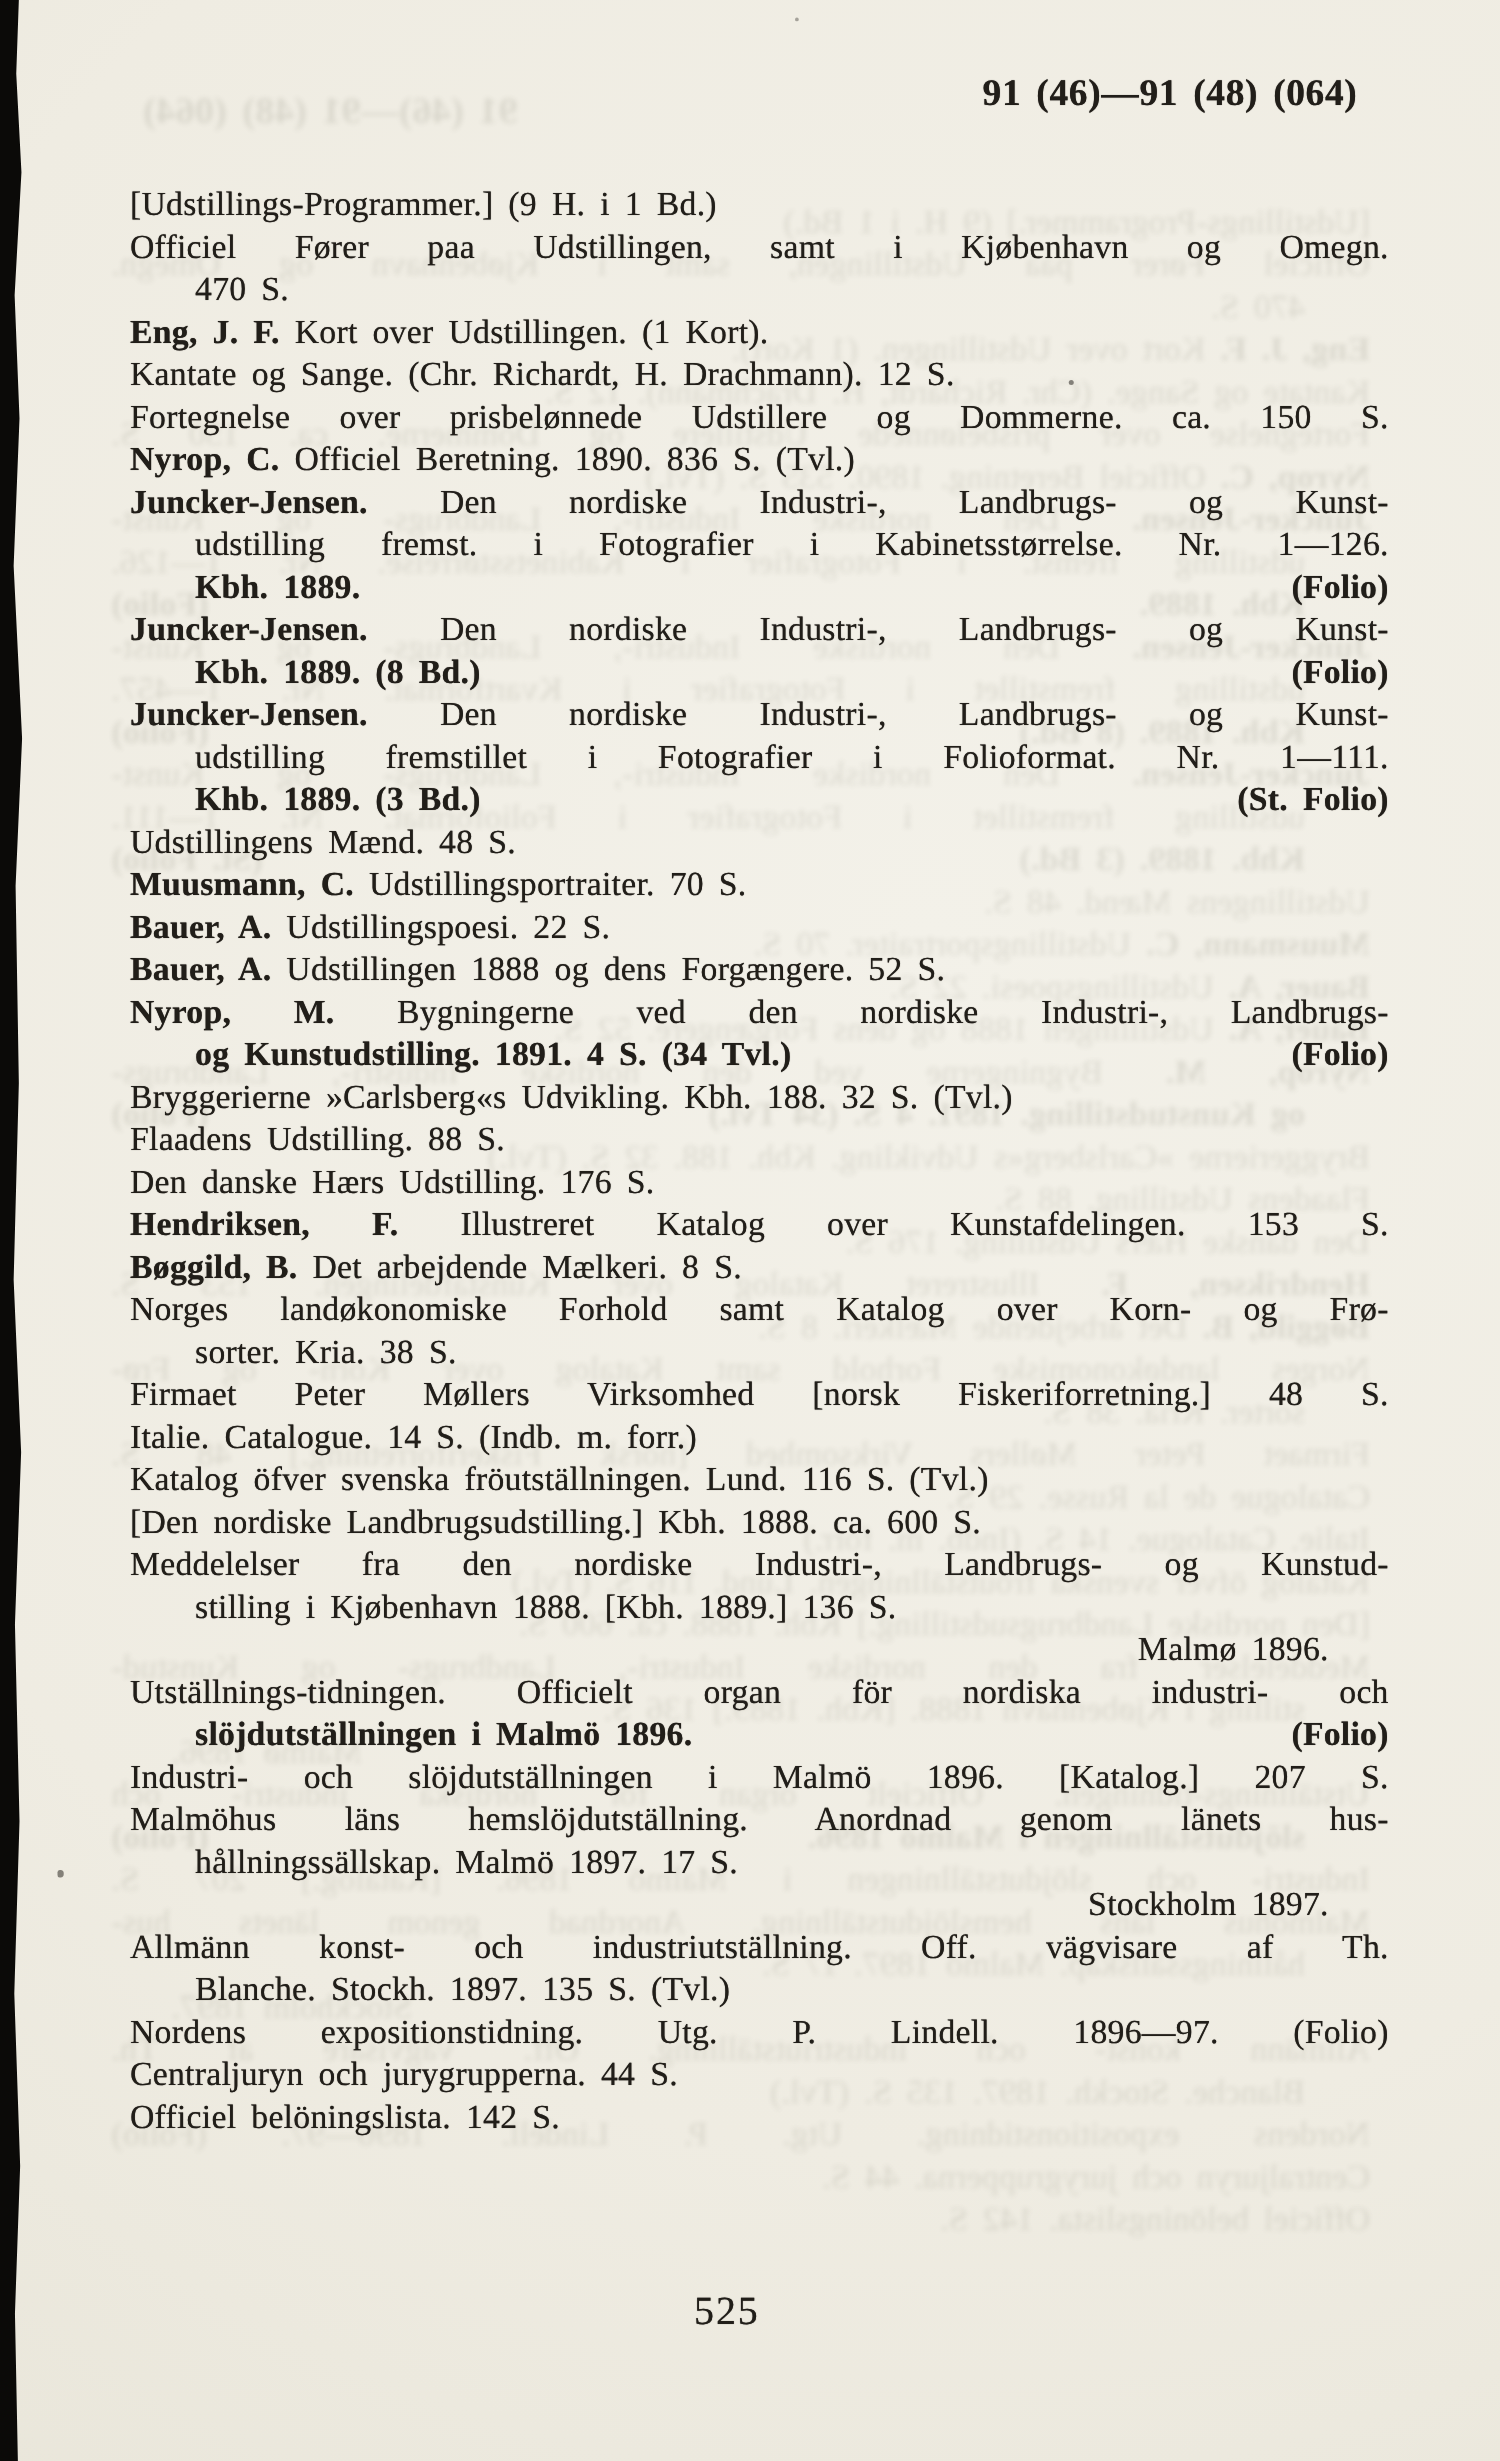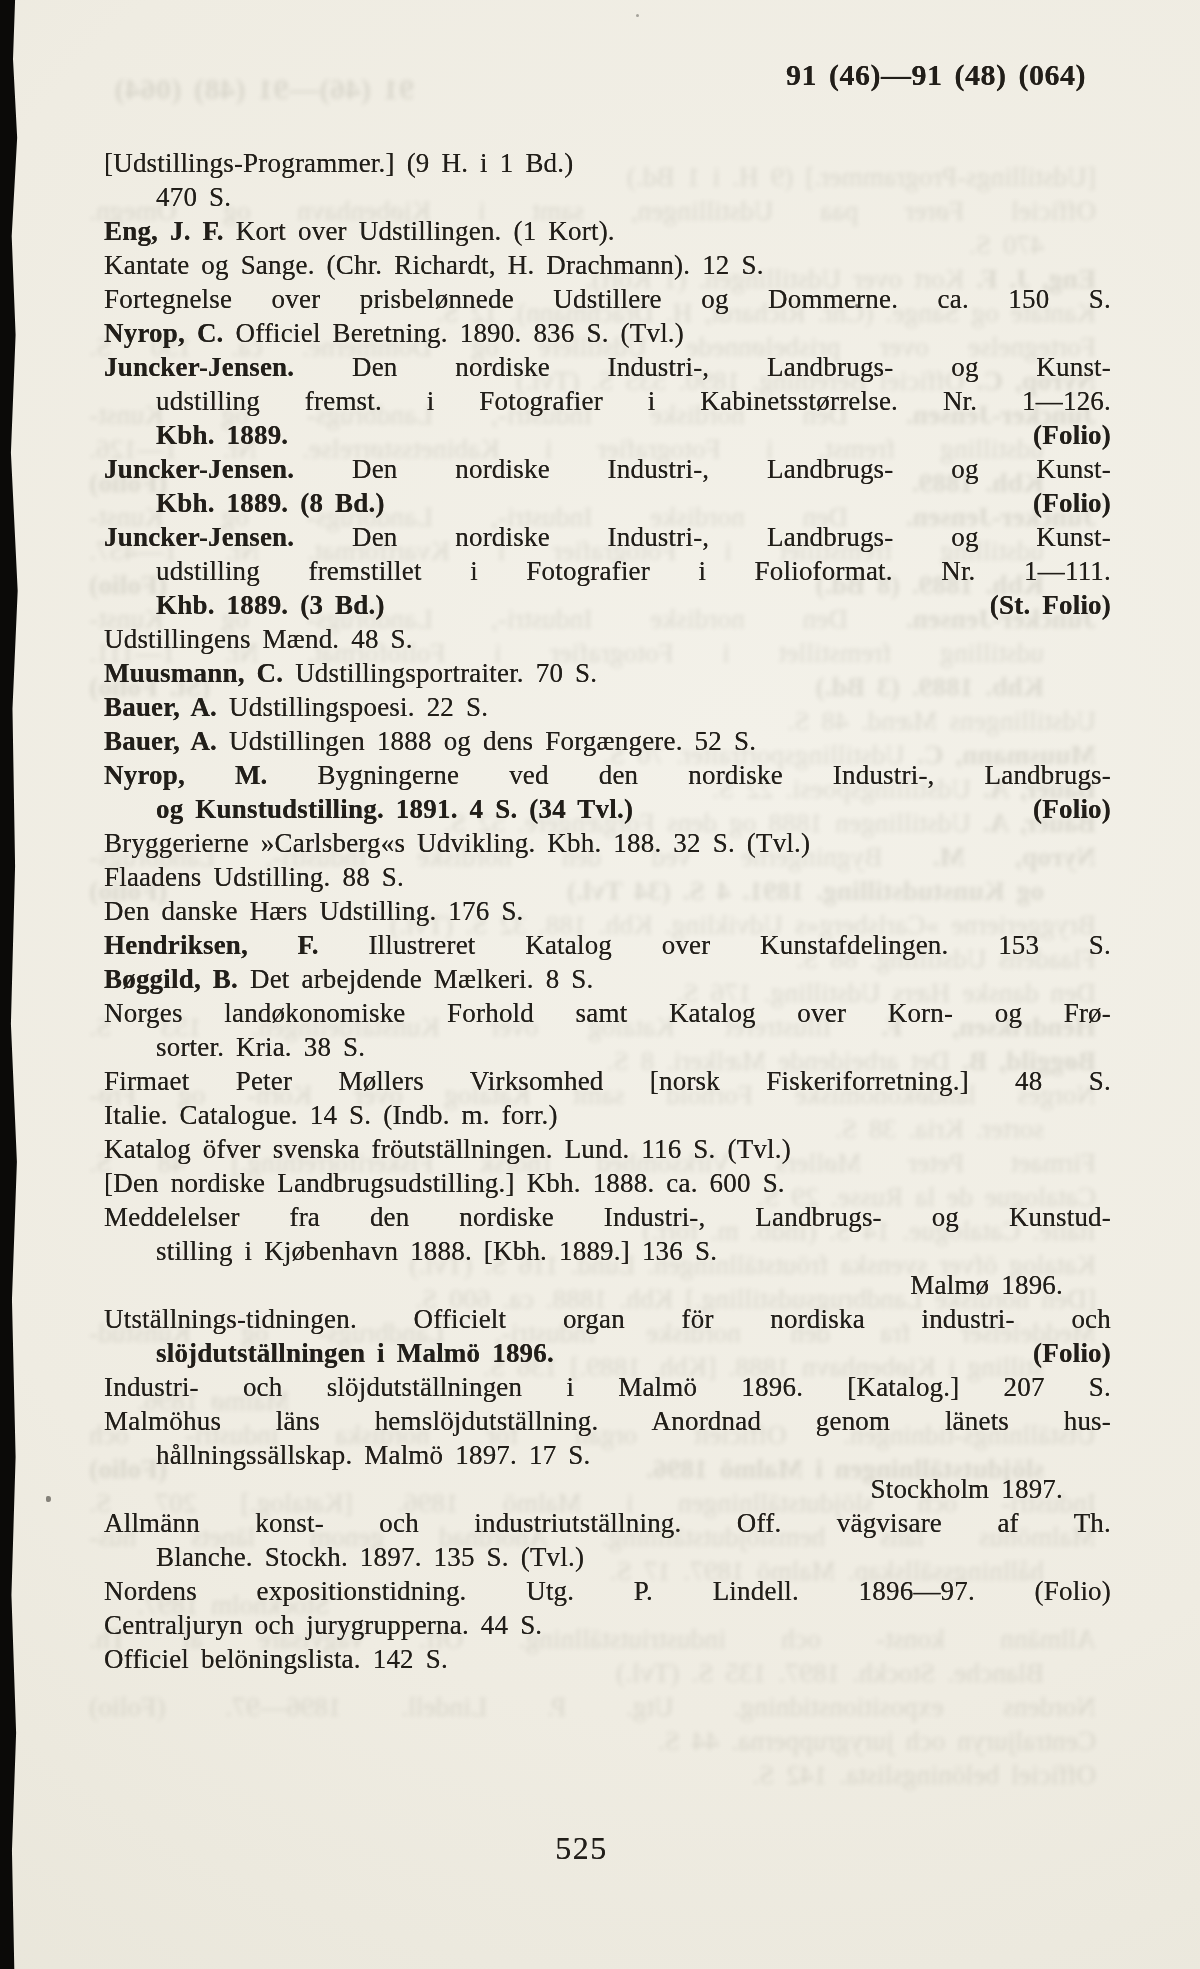--- a/index.html
+++ b/index.html
@@ -137,20 +137,21 @@
         <div class="line"><span>Officiel belöningslista. 142 S.</span></div>
       </div>
   </div>
 
   <div class="gutter"></div>
 
   <div class="running-header">91 (46)—91 (48) (064)</div>
 
   <div class="textblock">
       <div class="line"><span>[Udstillings-Programmer.] (9 H. i 1 Bd.)</span></div>
+      <div class="line justify"><span>Officiel Fører paa Udstillingen, samt i Kjøbenhavn og Omegn.</span></div>
       <div class="line indent"><span>470 S.</span></div>
       <div class="line"><b>Eng, J. F.</b> <span>Kort over Udstillingen. (1 Kort).</span></div>
       <div class="line"><span>Kantate og Sange. (Chr. Richardt, H. Drachmann). 12 S.</span></div>
       <div class="line justify"><span>Fortegnelse over prisbelønnede Udstillere og Dommerne. ca. 150 S.</span></div>
       <div class="line"><b>Nyrop, C.</b> <span>Officiel Beretning. 1890. 836 S. (Tvl.)</span></div>
       <div class="line justify"><b>Juncker-Jensen.</b> <span>Den nordiske Industri-, Landbrugs- og Kunst-</span></div>
       <div class="line indent justify"><span>udstilling fremst. i Fotografier i Kabinetsstørrelse. Nr. 1—126.</span></div>
       <div class="line indent split">
         <span><span>Kbh. 1889.</span></span>
         <span>(Folio)</span>

